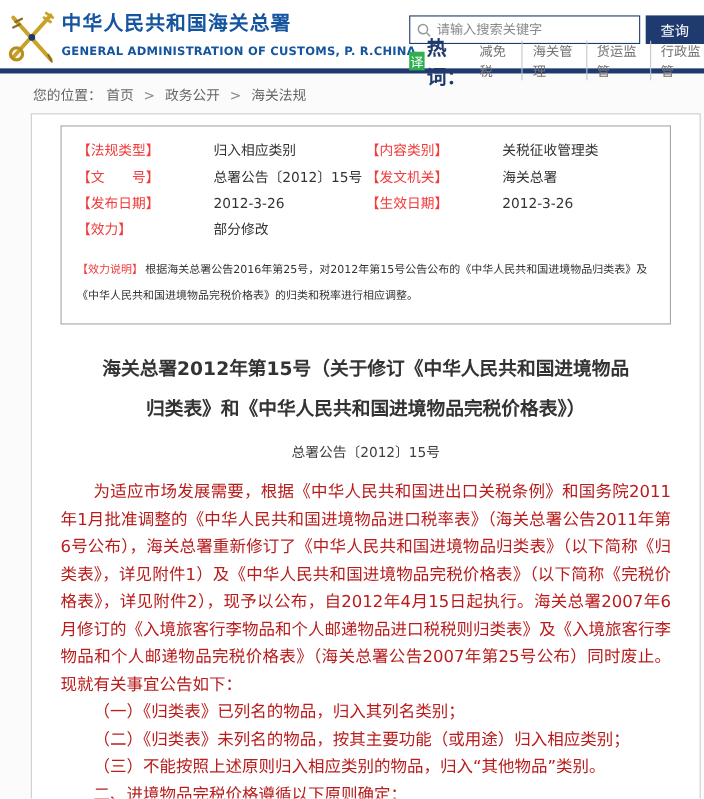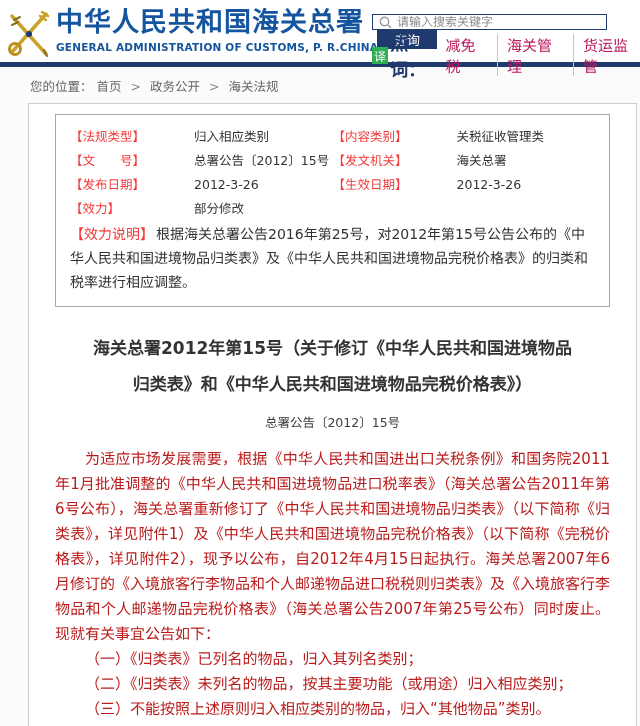--- a/index.html
+++ b/index.html
@@ -3,59 +3,59 @@
 <meta charset="utf-8">
 <style>
   * { margin: 0; padding: 0; box-sizing: border-box; }
   html, body { width: 640px; height: 726px; overflow: hidden; background: #fff;
     font-family: "DejaVu Sans", "Liberation Sans", sans-serif; }
 
   
   .header { position: relative; width: 640px; height: 62px; background: #fff; }
   .logo { position: absolute; left: 6px; top: 8px; width: 46px; height: 50px; }
   .brand { position: absolute; left: 56px; top: 6px; }
-  .site-title { font-size: 27px; font-weight: bold; color: #15549e; letter-spacing: 1px; line-height: 32px; }
+  .site-title { font-size: 18px; font-weight: bold; color: #15549e; letter-spacing: 1px; line-height: 32px; }
   .site-sub { font-size: 10.5px; font-weight: bold; color: #15549e; letter-spacing: 0.2px; margin-top: 3px; }
 
   .search-area { position: absolute; left: 372px; top: 14px; width: 268px; }
-  .search-row { display: flex; align-items: stretch; height: 26px; flex-direction: column; }
+  .search-row { display: flex; align-items: stretch; height: 26px; }
   .search-box { width: 235px; height: 26px; border: 1px solid #1f3a6e; background: #fff;
     display: flex; align-items: center; padding: 0 6px; }
   .search-box svg { flex: 0 0 auto; margin-right: 5px; }
   .search-input { border: none; outline: none; width: 100%; font-size: 12px; color: #333;
     font-family: "DejaVu Sans", sans-serif; background: transparent; }
   .search-input::placeholder { color: #8a8a8a; }
   .search-btn { margin-left: 5px; width: 60px; height: 26px; background: #1f3a6e; color: #fff;
     border: none; font-size: 13px; cursor: pointer; font-family: "DejaVu Sans", sans-serif; }
 
   .hotwords-row { display: flex; align-items: center; margin-top: 6px; height: 18px; }
   .translate-badge { width: 17px; height: 17px; background: #2eb052; color: #fff; font-size: 12px;
     display: flex; align-items: center; justify-content: center; margin-right: 2px; cursor: pointer; }
   .hotwords-label { font-size: 18px; color: #1f3a6e; font-weight: bold; margin-right: 4px; }
-  .hotword { font-size: 15px; color: #be185d; cursor: pointer; text-decoration: none; }
+  .hotword { font-size: 12px; color: #737373; cursor: pointer; text-decoration: none; font-family: Liberation Serif, serif; }
   .hotword + .hotword { border-left: 1px solid #c5c5c5; padding-left: 9px; margin-left: 9px; }
 
   .navy-bar { width: 640px; height: 5px; background: #203a6e; }
 
   
   .page { width: 640px; height: 659px; background: #fbfbfb; padding: 0 0 0 0; }
   .breadcrumb { padding: 9px 0 8px 30px; font-size: 12.5px; color: #666; }
   .breadcrumb .crumb { color: #666; cursor: pointer; text-decoration: none; }
   .breadcrumb .sep { margin: 0 5px; color: #888; }
 
   .content-box { margin-left: 28px; width: 609px; min-height: 640px; background: #fff;
     border: 1px solid #ccc; padding: 10px 26px 20px 26px; }
 
   
   .meta-box { border: 1px solid #a6a6a6; background: #fff; padding: 10px 14px 12px 14px; }
   .meta-grid { display: grid; grid-template-columns: 1fr 1fr; }
   .meta-item { display: flex; line-height: 24px; font-size: 12.5px; gap: 44px; }
   .meta-label { color: #f23b3b; flex: 0 0 80px; white-space: pre; }
   .meta-value { color: #333; }
-  .meta-note { font-size: 14px; line-height: 24px; color: #333; margin-top: 1px; }
+  .meta-note { font-size: 10px; line-height: 24px; color: #333; margin-top: 13px; }
   .meta-note .meta-label-inline { color: #f23b3b; margin-right: 2px; }
 
   
   .article-title { margin: 24px 30px 0 30px; text-align: center; font-size: 17px; font-weight: bold;
     color: #333; line-height: 2.1; }
   .doc-number { text-align: center; font-size: 12.5px; color: #404040; margin-top: 10px; }
   .article-body { margin-top: 16px; }
   .article-body p { font-size: 15px; color: #b91c1c; line-height: 25px; text-indent: 2em;
     text-align: justify; }
 </style>
@@ -97,20 +97,21 @@
         <input class="search-input" type="text" placeholder="请输入搜索关键字" style="">
       </div>
       <button class="search-btn">查询</button>
     </div>
     <div class="hotwords-row">
       <span class="translate-badge">译</span>
       <span class="hotwords-label">热词：</span>
       <a class="hotword">减免税</a>
       <a class="hotword">海关管理</a>
       <a class="hotword">货运监管</a>
+      <a class="hotword">行政监管</a>
     </div>
   </div>
 </div>
 
 <div class="navy-bar"></div>
 
 <div class="page">
 
   <div class="breadcrumb">
     <span>您的位置：</span>

